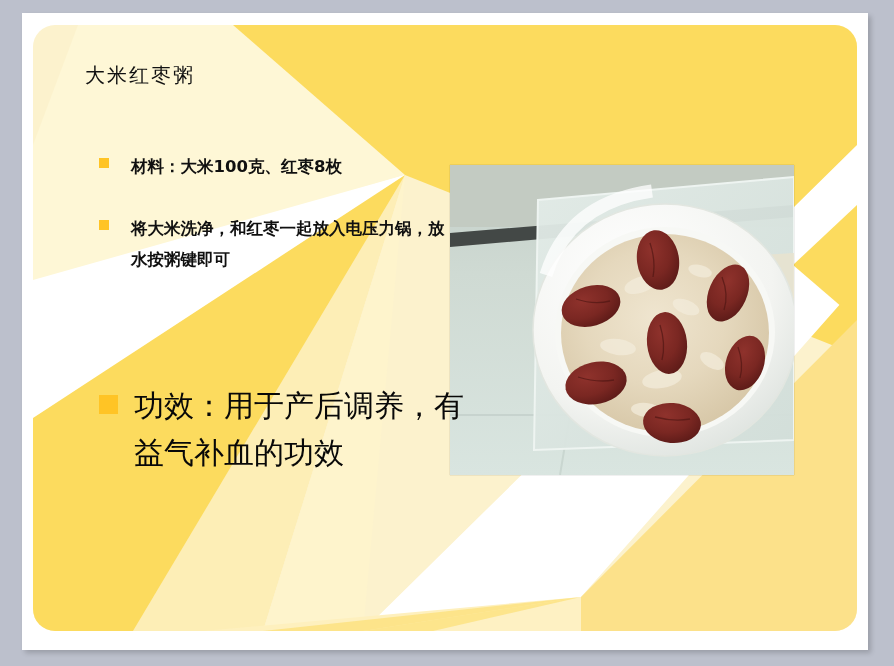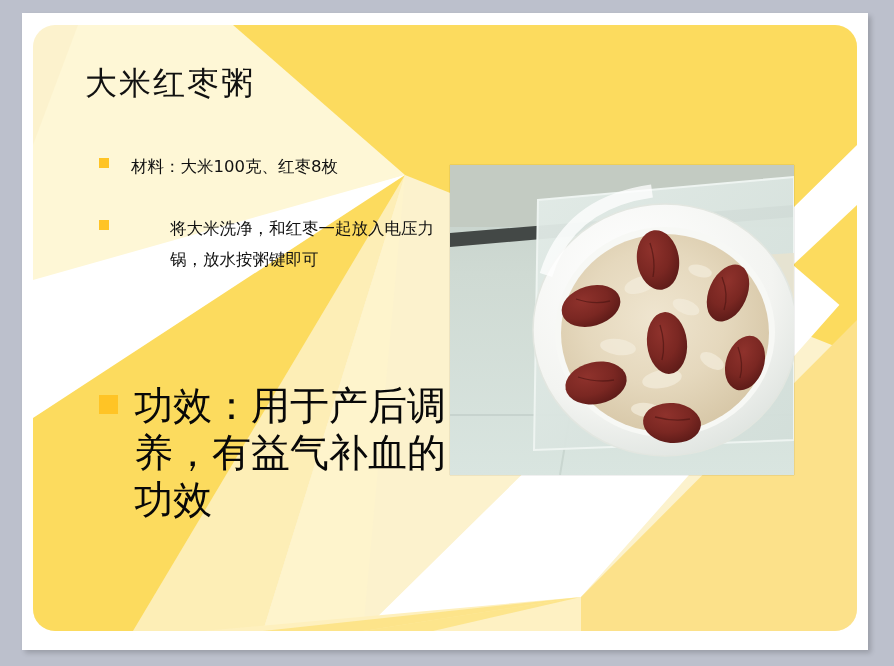--- a/index.html
+++ b/index.html
@@ -55,21 +55,21 @@
   #photo-inner {
     position: absolute;
     inset: 0;
   }
 
   
   #title-text {
     position: absolute;
     left: 52px;
     top: 37px;
-    font-size: 32px;
+    font-size: 20px;
     color: #111111;
     letter-spacing: 2px;
     white-space: nowrap;
   }
 
   .bullet-row {
     position: absolute;
     display: flex;
     align-items: flex-start;
   }
@@ -84,37 +84,37 @@
     margin-right: 22px;
   }
   .bullet-lg .bullet-mark {
     width: 19px;
     height: 19px;
     margin-right: 16px;
     margin-top: 13px;
   }
   .bullet-text {
     font-family: "DejaVu Sans", "Liberation Sans", sans-serif;
-    font-weight: normal;
+    font-weight: bold;
     font-size: 16.5px;
     line-height: 31px;
     color: #101010;
   }
   .bullet-lg .bullet-text {
     font-family: "Liberation Serif", "DejaVu Serif", serif;
     font-weight: normal;
-    font-size: 39px;
+    font-size: 30px;
     line-height: 47px;
     letter-spacing: 0px;
     color: #080808;
   }
 
   #bullet-1 { left: 66px; top: 126px; }
   #bullet-2 { left: 66px; top: 157px; }
-  #bullet-3 { left: 66px; top: 188px; width: 350px; gap: 39px; }
+  #bullet-3 { left: 66px; top: 188px; width: 350px; }
   #bullet-4 { left: 66px; top: 357px; width: 380px; }
 </style>
 </head>
 <body>
 
 <div id="slide-page">
 
   <div id="slide-canvas">
 
     <div id="deco-layer">

